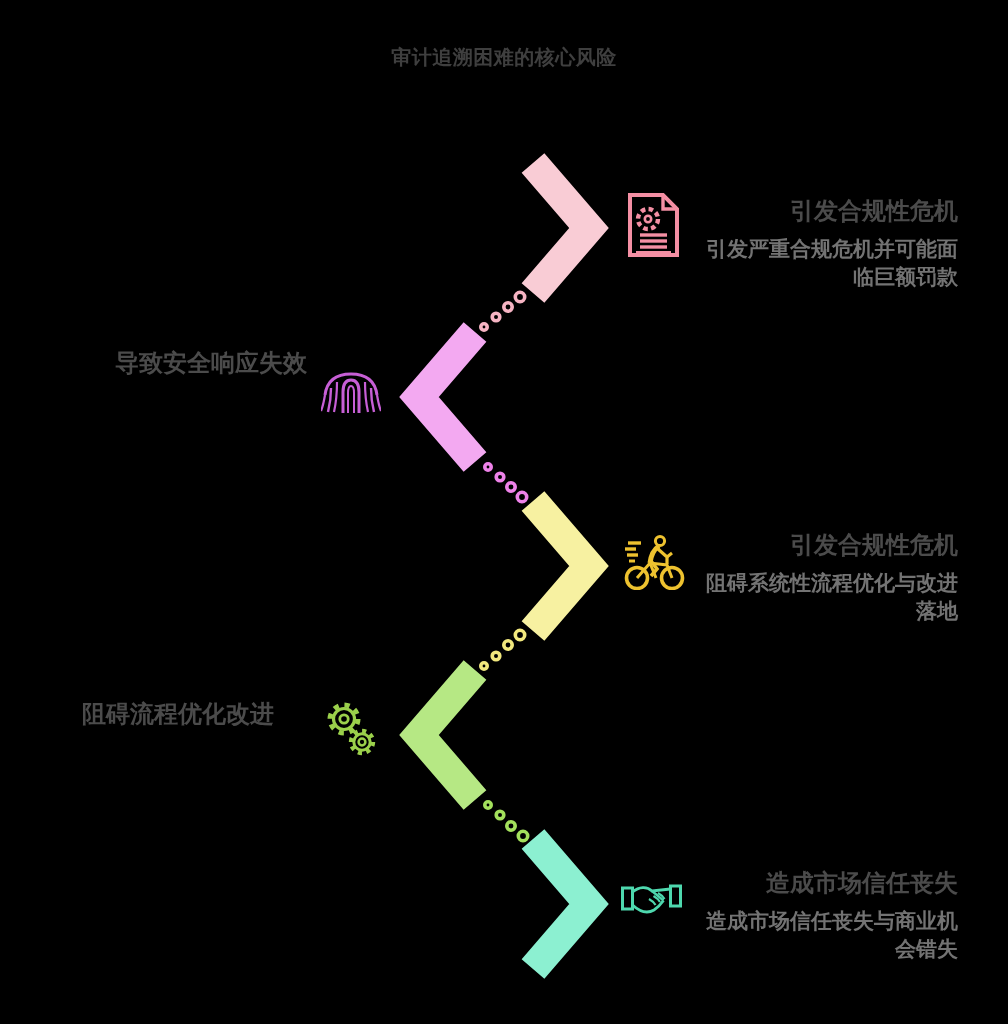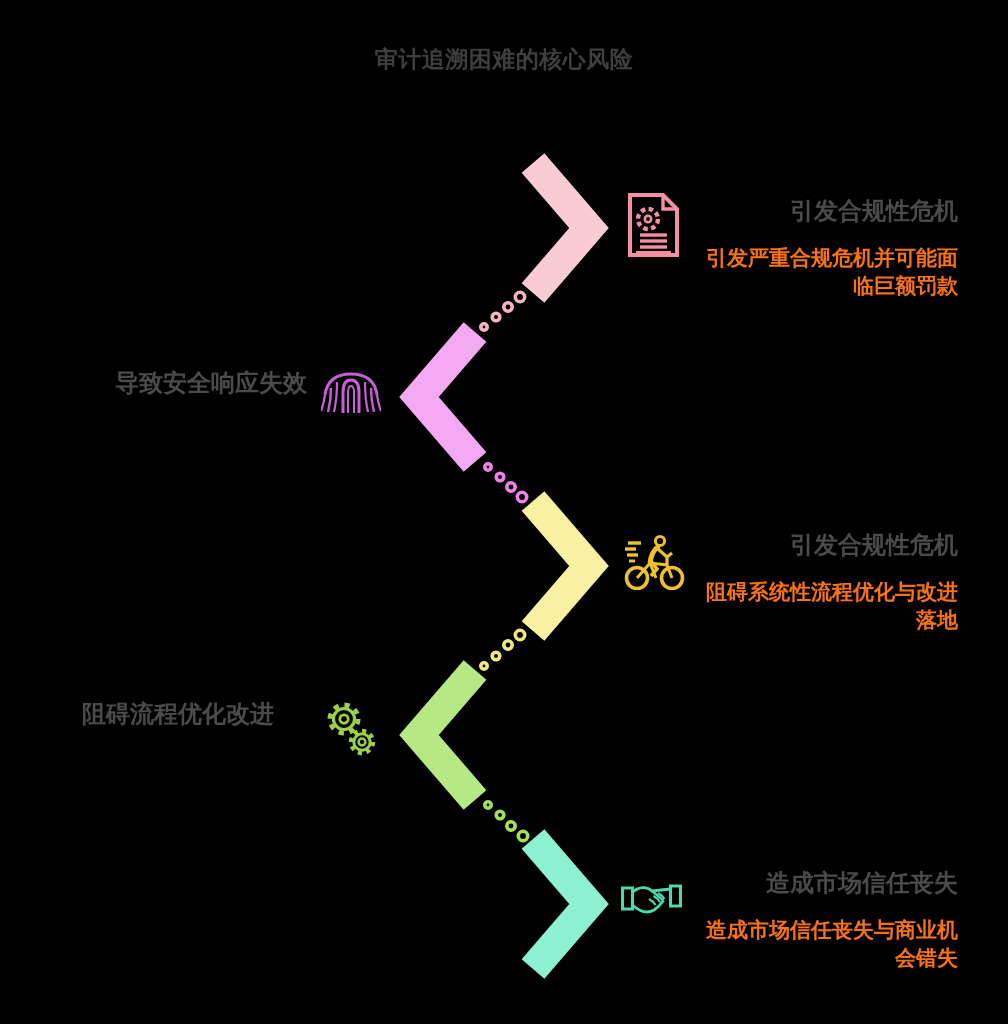--- a/index.html
+++ b/index.html
@@ -15,21 +15,21 @@
     overflow: hidden;
     font-family: "Liberation Sans", "DejaVu Sans", sans-serif;
   }
   .main-title {
     position: absolute;
     top: 44px;
     left: 0;
     width: 100%;
     margin: 0;
     text-align: center;
-    font-size: 23px;
+    font-size: 20px;
     font-weight: 700;
     color: #3f3f3f;
     letter-spacing: 0.5px;
   }
   .zigzag {
     position: absolute;
     top: 0;
     left: 0;
   }
   .chev polyline {
@@ -56,25 +56,25 @@
   }
   .item-text.right-side { text-align: right; }
   .item-text.left-side  { text-align: right; }
   .item-title {
     font-size: 24px;
     line-height: 30px;
     font-weight: 700;
     color: #4b4b4b;
   }
   .item-desc {
-    margin-top: 18px;
+    margin-top: 9px;
     font-size: 21px;
     line-height: 28px;
     font-weight: 600;
-    color: #f97316;
+    color: #737373;
     word-break: break-all;
   }
 </style>
 </head>
 <body>
 
 <div class="stage">
 
   <h1 class="main-title">审计追溯困难的核心风险</h1>
 
@@ -148,21 +148,21 @@
       <path d="M22 41 V20 C22 11 25 8 30 8 C35 8 38 11 38 20 V41" fill="none" stroke="currentColor" stroke-width="3"></path>
       <path d="M27 41 V21 C27 16 28 14 30 14 C32 14 33 16 33 21 V41" fill="none" stroke="currentColor" stroke-width="2"></path>
       <path d="M10 16 C10 26 9 32 7 40" fill="none" stroke="currentColor" stroke-width="2.4"></path>
       <path d="M16 10 C16 22 15 31 13 40" fill="none" stroke="currentColor" stroke-width="2.2"></path>
       <path d="M50 16 C50 26 51 32 53 40" fill="none" stroke="currentColor" stroke-width="2.4"></path>
       <path d="M44 10 C44 22 45 31 47 40" fill="none" stroke="currentColor" stroke-width="2.2"></path>
       <path d="M4 23 C3 29 2 34 0 39" fill="none" stroke="currentColor" stroke-width="2.2"></path>
       <path d="M56 23 C57 29 58 34 60 39" fill="none" stroke="currentColor" stroke-width="2.2"></path>
     </svg>
   </div>
-  <div class="item-text left-side" style="right:701px; top:368px;">
+  <div class="item-text left-side" style="right:701px; top:348px;">
     <div class="item-title">导致安全响应失效</div>
   </div>
 
   <div class="icon-box" style="left: 623px; top: 533px; color: rgb(238, 194, 47);">
     <svg width="64" height="57" viewBox="0 0 64 57">
       <path d="M5 10 H18" stroke="currentColor" stroke-width="3.4"></path>
       <path d="M2 16 H13" stroke="currentColor" stroke-width="3.4"></path>
       <path d="M4 22 H15" stroke="currentColor" stroke-width="3.4"></path>
       <path d="M6 28 H12" stroke="currentColor" stroke-width="3"></path>
       <circle cx="14" cy="45" r="10.5" fill="none" stroke="currentColor" stroke-width="3.6"></circle>

